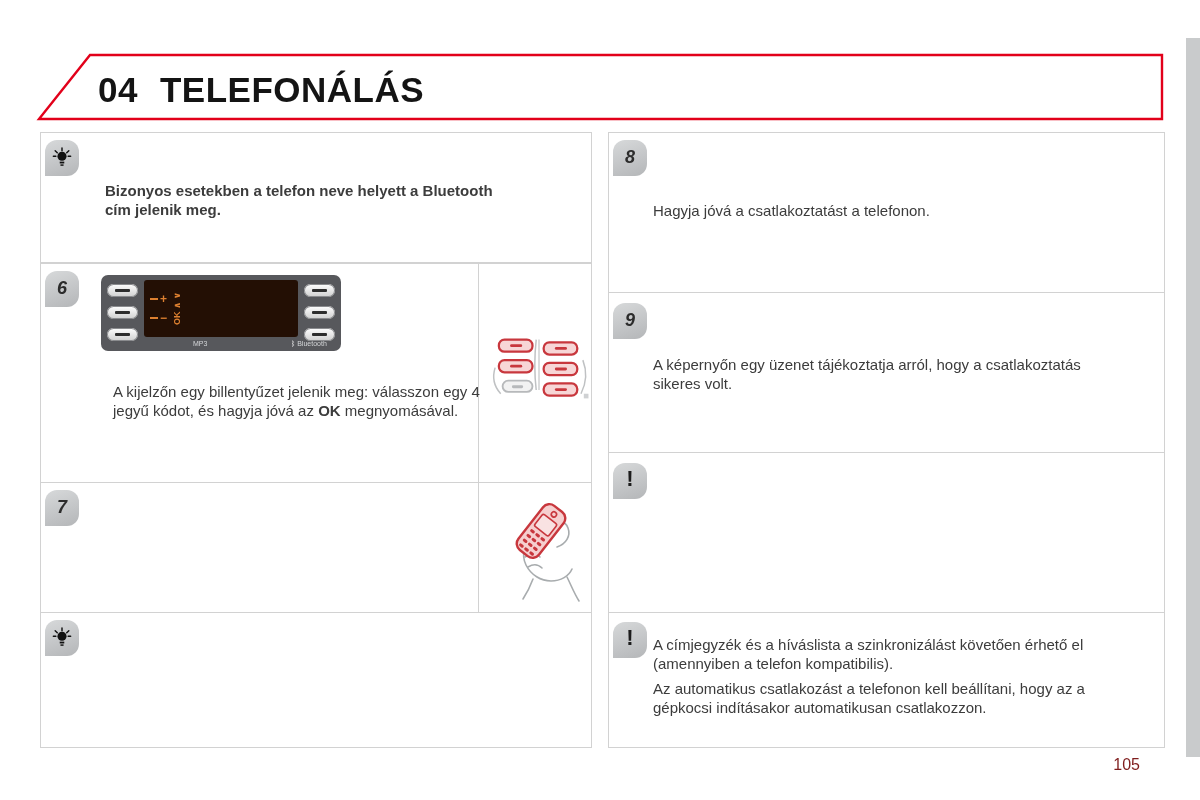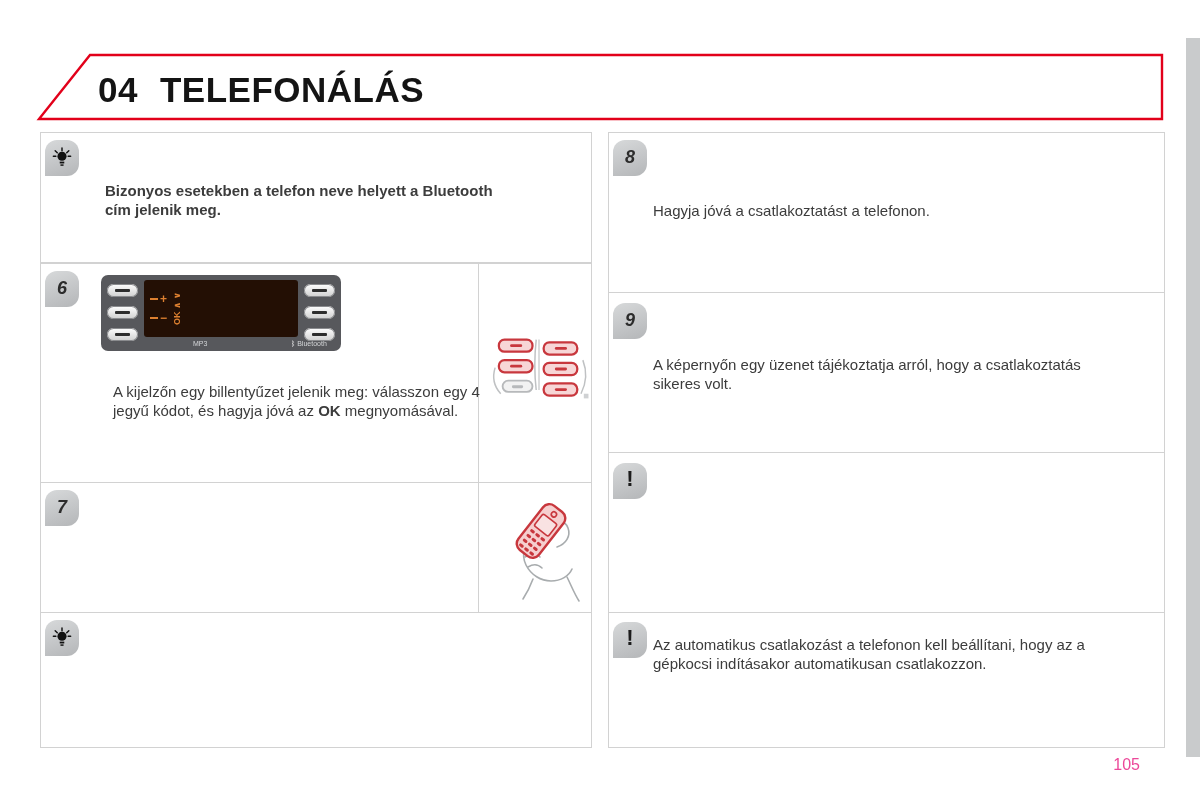--- a/index.html
+++ b/index.html
@@ -37,21 +37,21 @@
   .scr-digits{flex:1;display:flex;align-items:center;justify-content:center;font-size:13px;font-weight:bold;letter-spacing:7px;padding-left:6px;}
   .scr-side{width:18px;display:flex;align-items:center;justify-content:center;font-size:9px;font-weight:bold;white-space:nowrap;transform:rotate(-90deg);}
   .rlabels{position:absolute;left:0;right:0;bottom:1px;height:10px;font-size:7px;color:#d4d6d8;}
   .rlabels .mp3{position:absolute;left:92px;top:0;}
   .rlabels .bt{position:absolute;left:190px;top:0;display:flex;gap:2px;align-items:center;}
   .bt-logo{font-size:7px;color:#fff;}
 
   
   .side-strip{position:absolute;left:1186px;top:38px;width:14px;height:719px;background:#c9cbcc;}
 
-  .page-num{position:absolute;left:1092px;top:756px;width:48px;text-align:right;font-size:16px;color:#ec4899;}
+  .page-num{position:absolute;left:1092px;top:756px;width:48px;text-align:right;font-size:16px;color:#7f1d1d;}
 
   .icon-cell{position:absolute;}
 </style>
 </head>
 <body>
 
 <div class="page">
 
   <svg class="banner-svg" width="1130" height="70">
     <polygon points="54,3 1126,3 1126,67 3,67" fill="#ffffff" stroke="#e2001a" stroke-width="2.4"></polygon>
@@ -213,20 +213,21 @@
     <div class="badge" style="top:10px;">
       <span class="excl">!</span>
     </div>
   </div>
 
   <div class="box" style="left:608px;top:612px;width:557px;height:136px;">
     <div class="badge" style="top:9px;">
       <span class="excl">!</span>
     </div>
     <div class="btext" style="left:44px;top:22px;width:476px;">
+      <p>A címjegyzék és a híváslista a szinkronizálást követően érhető el (amennyiben a telefon kompatibilis).</p>
       <p>Az automatikus csatlakozást a telefonon kell beállítani, hogy az a gépkocsi indításakor automatikusan csatlakozzon.</p>
     </div>
   </div>
 
   <div class="side-strip"></div>
 
   <div class="page-num">105</div>
 
 </div>
 

